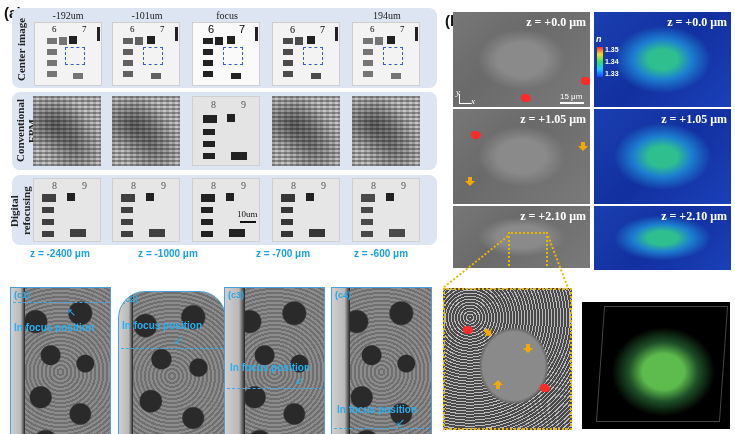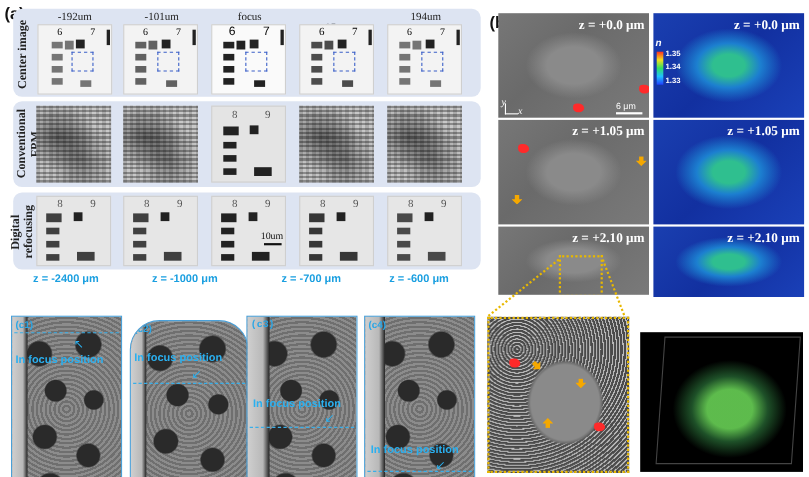--- a/index.html
+++ b/index.html
@@ -216,21 +216,21 @@
 </div>
 <div class="abs tissue" style="left:118px; top:266px; width:108px; height:170px;border-radius:27px;">
   <div class="tissue-edge"></div>
   <span class="abs c-tag" style="left:3px; top:2px;">(c2)</span>
   <span class="abs focus-text" style="left:3px; top:28px;">In focus position</span>
   <span class="abs" style="left:55px; top:42px; color:#2ab0f0; font-size:11px;">↙</span>
   <div class="focus-line" style="left:2px; right:2px; top:56px;"></div>
 </div>
 <div class="abs tissue" style="left:224px; top:262px; width:101px; height:170px;">
   <div class="tissue-edge" style="width:20px;"></div>
-  <span class="abs c-tag" style="left:3px; top:2px;font-family:Liberation Mono, monospace;">(c3)</span>
+  <span class="abs c-tag" style="left:3px; top:2px;">(c3)</span>
   <span class="abs focus-text" style="left:5px; top:74px;">In focus position</span>
   <span class="abs" style="left:70px; top:86px; color:#2ab0f0; font-size:11px;">↙</span>
   <div class="focus-line" style="left:2px; right:2px; top:100px;"></div>
 </div>
 <div class="abs tissue" style="left:331px; top:262px; width:101px; height:170px;">
   <div class="tissue-edge" style="width:18px;"></div>
   <span class="abs c-tag" style="left:3px; top:2px;">(c4)</span>
   <span class="abs focus-text" style="left:5px; top:116px;">In focus position</span>
   <span class="abs" style="left:64px; top:128px; color:#2ab0f0; font-size:11px;">↙</span>
   <div class="focus-line" style="left:2px; right:2px; top:140px;"></div>
@@ -238,21 +238,21 @@
 
 <div class="abs panel-label" style="left:445px; top:12px;">(b)</div>
 
 <div class="abs cell-gray" style="left:453px; top:12px; width:137px; height:95px;">
   <span class="abs z-cell" style="right:4px; top:3px;">z = +0.0 μm</span>
   <div class="arrow-red" style="left:68px; top:82px;"></div>
   <div class="arrow-red" style="left:128px; top:65px;"></div>
   <span class="abs" style="left:3px; top:75px; color:#fff; font-style:italic; font-size:9px;">y</span>
   <span class="abs" style="left:18px; top:84px; color:#fff; font-style:italic; font-size:9px;">x</span>
   <div class="abs" style="left:6px; top:82px; width:12px; height:10px; border-left:1px solid #fff; border-bottom:1px solid #fff;"></div>
-  <span class="abs" style="left:107px; top:80px; color:#fff; font-size:8px; font-family:'Liberation Sans',sans-serif;">6 μm</span>
+  <span class="abs" style="left:107px; top:80px; color:#fff; font-size:8px; font-family:'Liberation Sans',sans-serif;">15 μm</span>
   <div class="abs" style="left:107px; top:90px; width:24px; height:2px; background:#fff;"></div>
 </div>
 <div class="abs cell-gray" style="left:453px; top:109px; width:137px; height:95px;">
   <span class="abs z-cell" style="right:4px; top:3px;">z = +1.05 μm</span>
   <div class="arrow-red" style="left:18px; top:22px;"></div>
   <div class="arrow-orange" style="left:125px; top:33px;"></div>
   <div class="arrow-orange" style="left:12px; top:68px;"></div>
 </div>
 <div class="abs cell-gray" style="left:453px; top:206px; width:137px; height:62px;">
   <span class="abs z-cell" style="right:4px; top:3px;">z = +2.10 μm</span>

